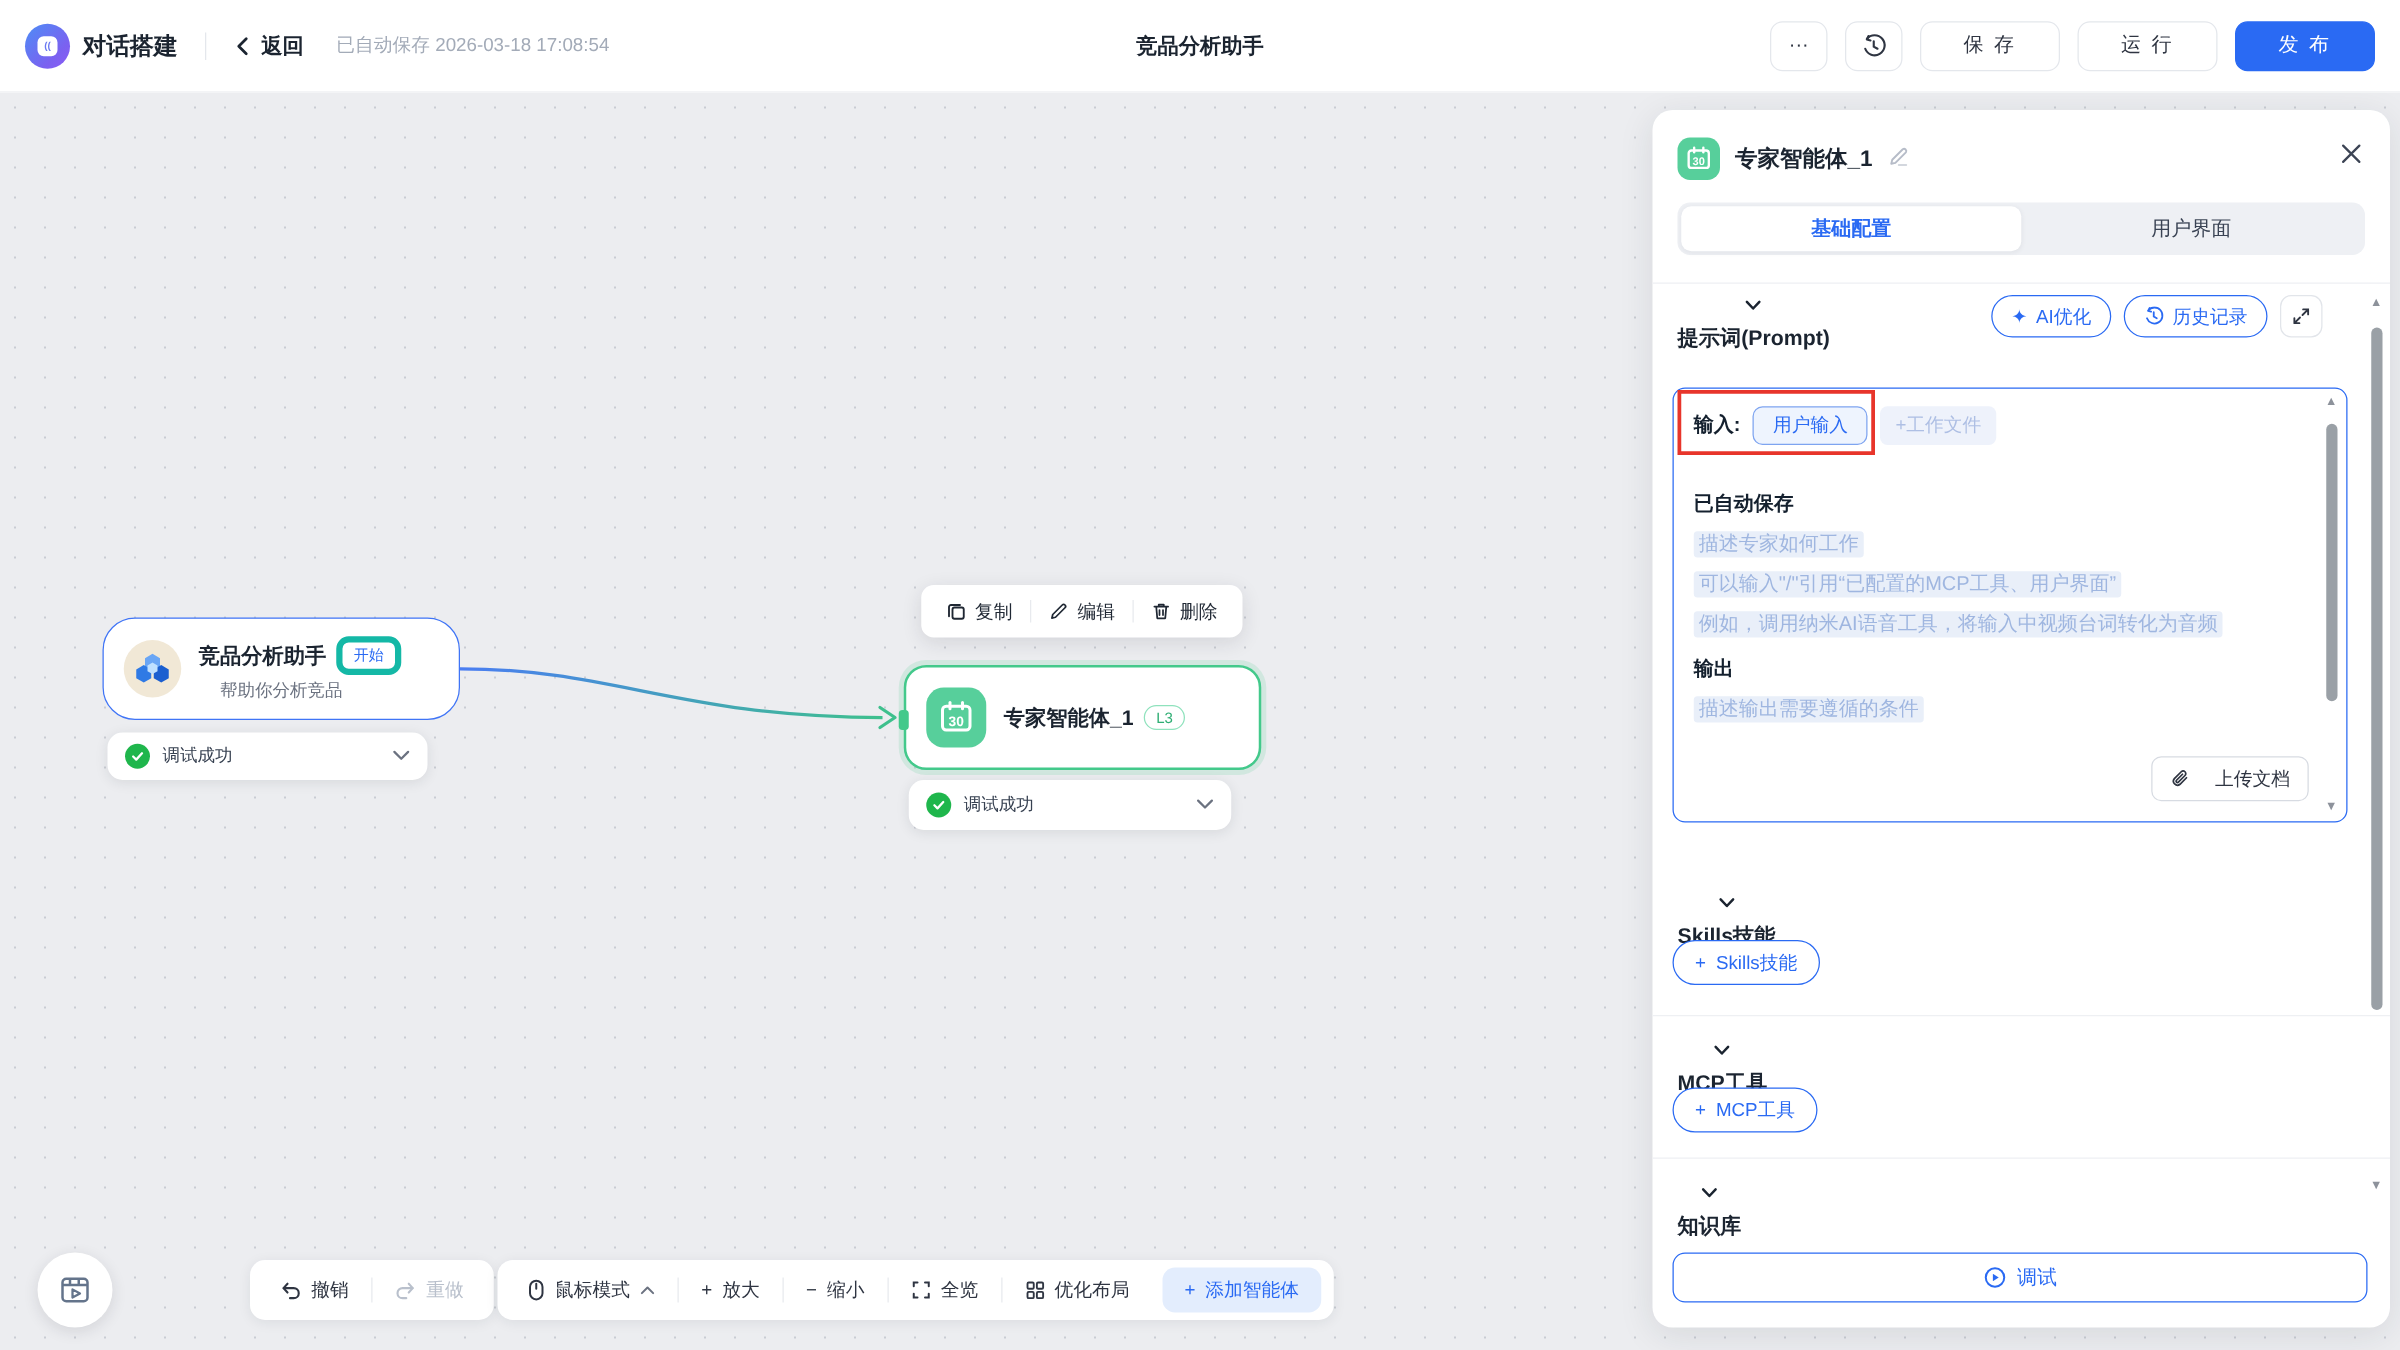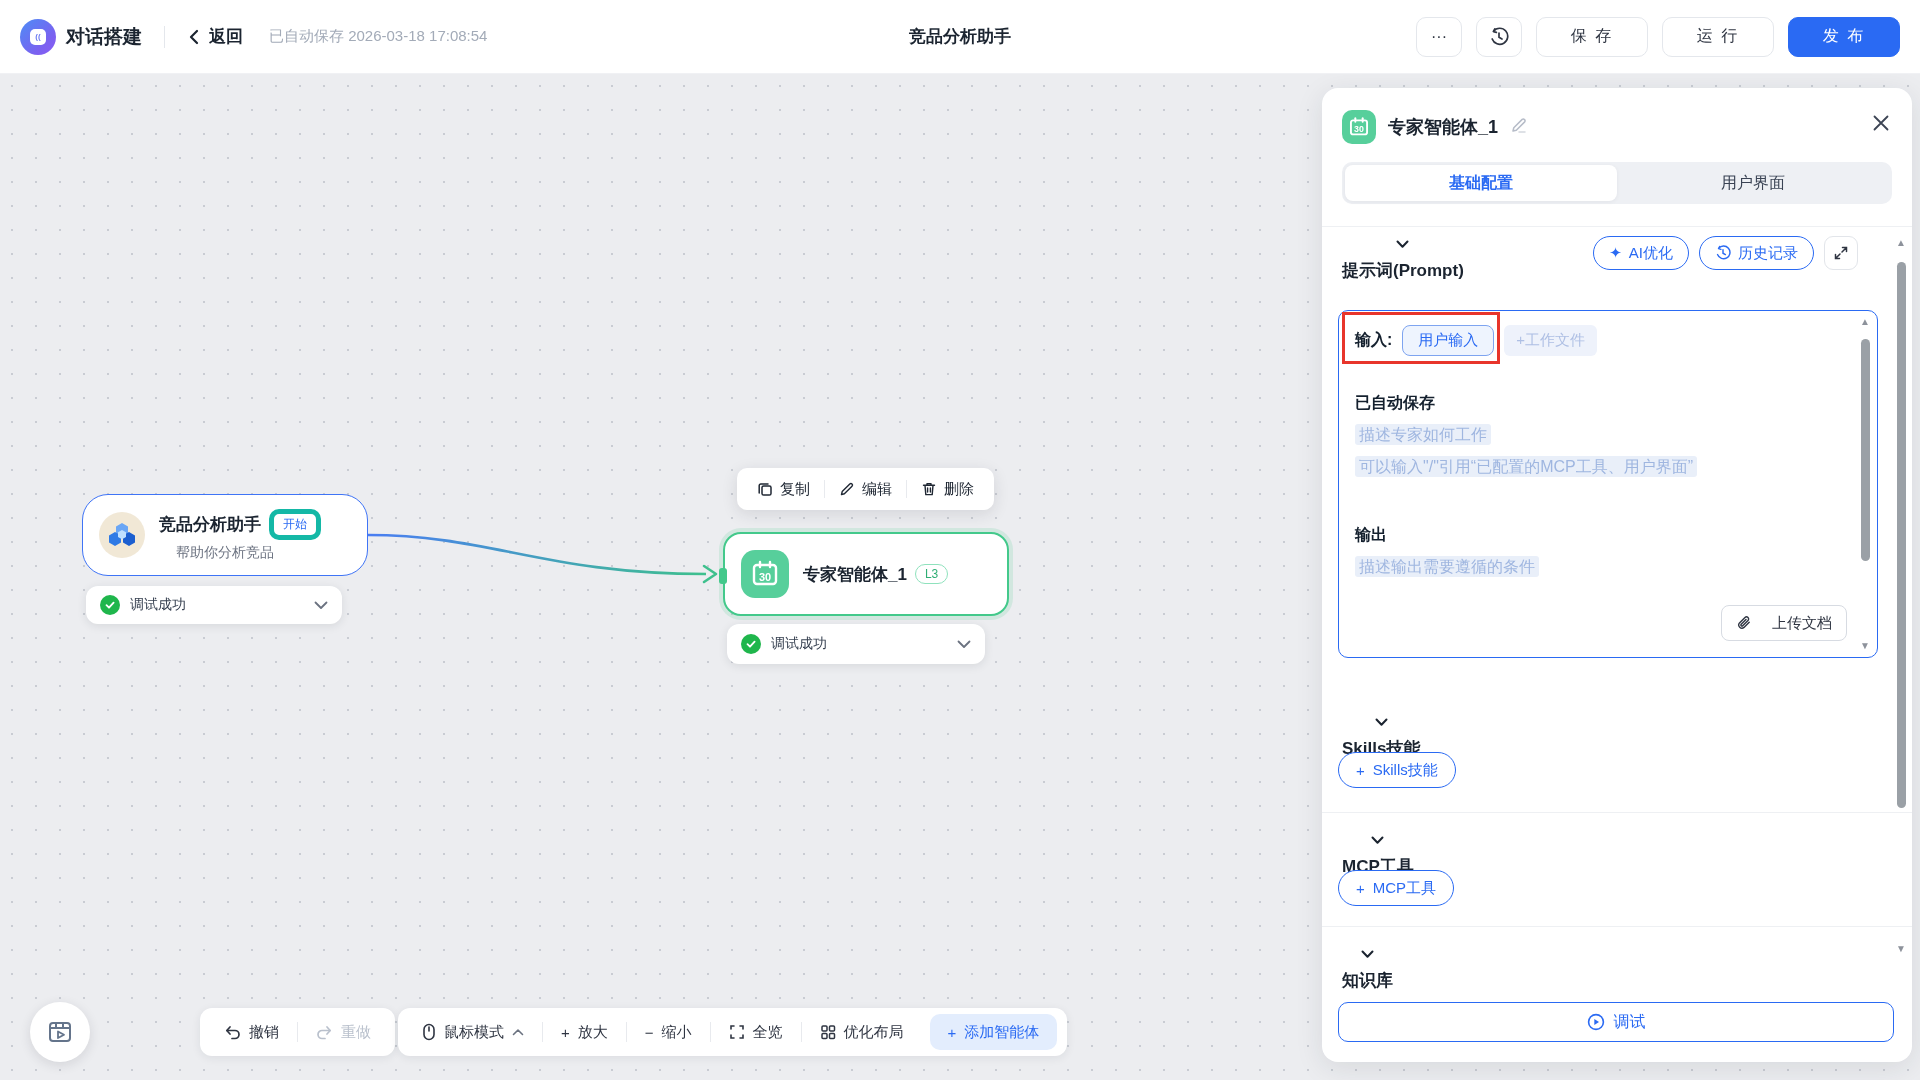--- a/index.html
+++ b/index.html
@@ -406,20 +406,21 @@
 
   <div class="prompt-box">
     <div class="chip-row">
       <span class="pb-bold" style="font-size:16px;">输入:</span>
       <span class="chip-user">用户输入</span>
       <span class="chip-file">+工作文件</span>
     </div>
     <div class="pb-line pb-bold" style="top:82px;">已自动保存</div>
     <div class="pb-line" style="top:114px;"><span class="pb-ph">描述专家如何工作</span></div>
     <div class="pb-line" style="top:146px;"><span class="pb-ph">可以输入"/"引用“已配置的MCP工具、用户界面”</span></div>
+    <div class="pb-line" style="top:178px;"><span class="pb-ph">例如，调用纳米AI语音工具，将输入中视频台词转化为音频</span></div>
     <div class="pb-line pb-bold" style="top:214px;">输出</div>
     <div class="pb-line" style="top:246px;"><span class="pb-ph">描述输出需要遵循的条件</span></div>
 
     <div class="upload-btn">
       <svg width="16" height="16" viewBox="0 0 16 16">
           <path d="M13.2 7.2 L8 12.4 a3.2 3.2 0 0 1-4.5-4.5 L9 2.4 a2.1 2.1 0 0 1 3 3 L6.7 10.7 a1 1 0 0 1-1.5-1.5 L10 4.4" fill="none" stroke="#2f3542" stroke-width="1.4" stroke-linecap="round"></path>
         </svg>
       <span>上传文档</span>
     </div>
 

